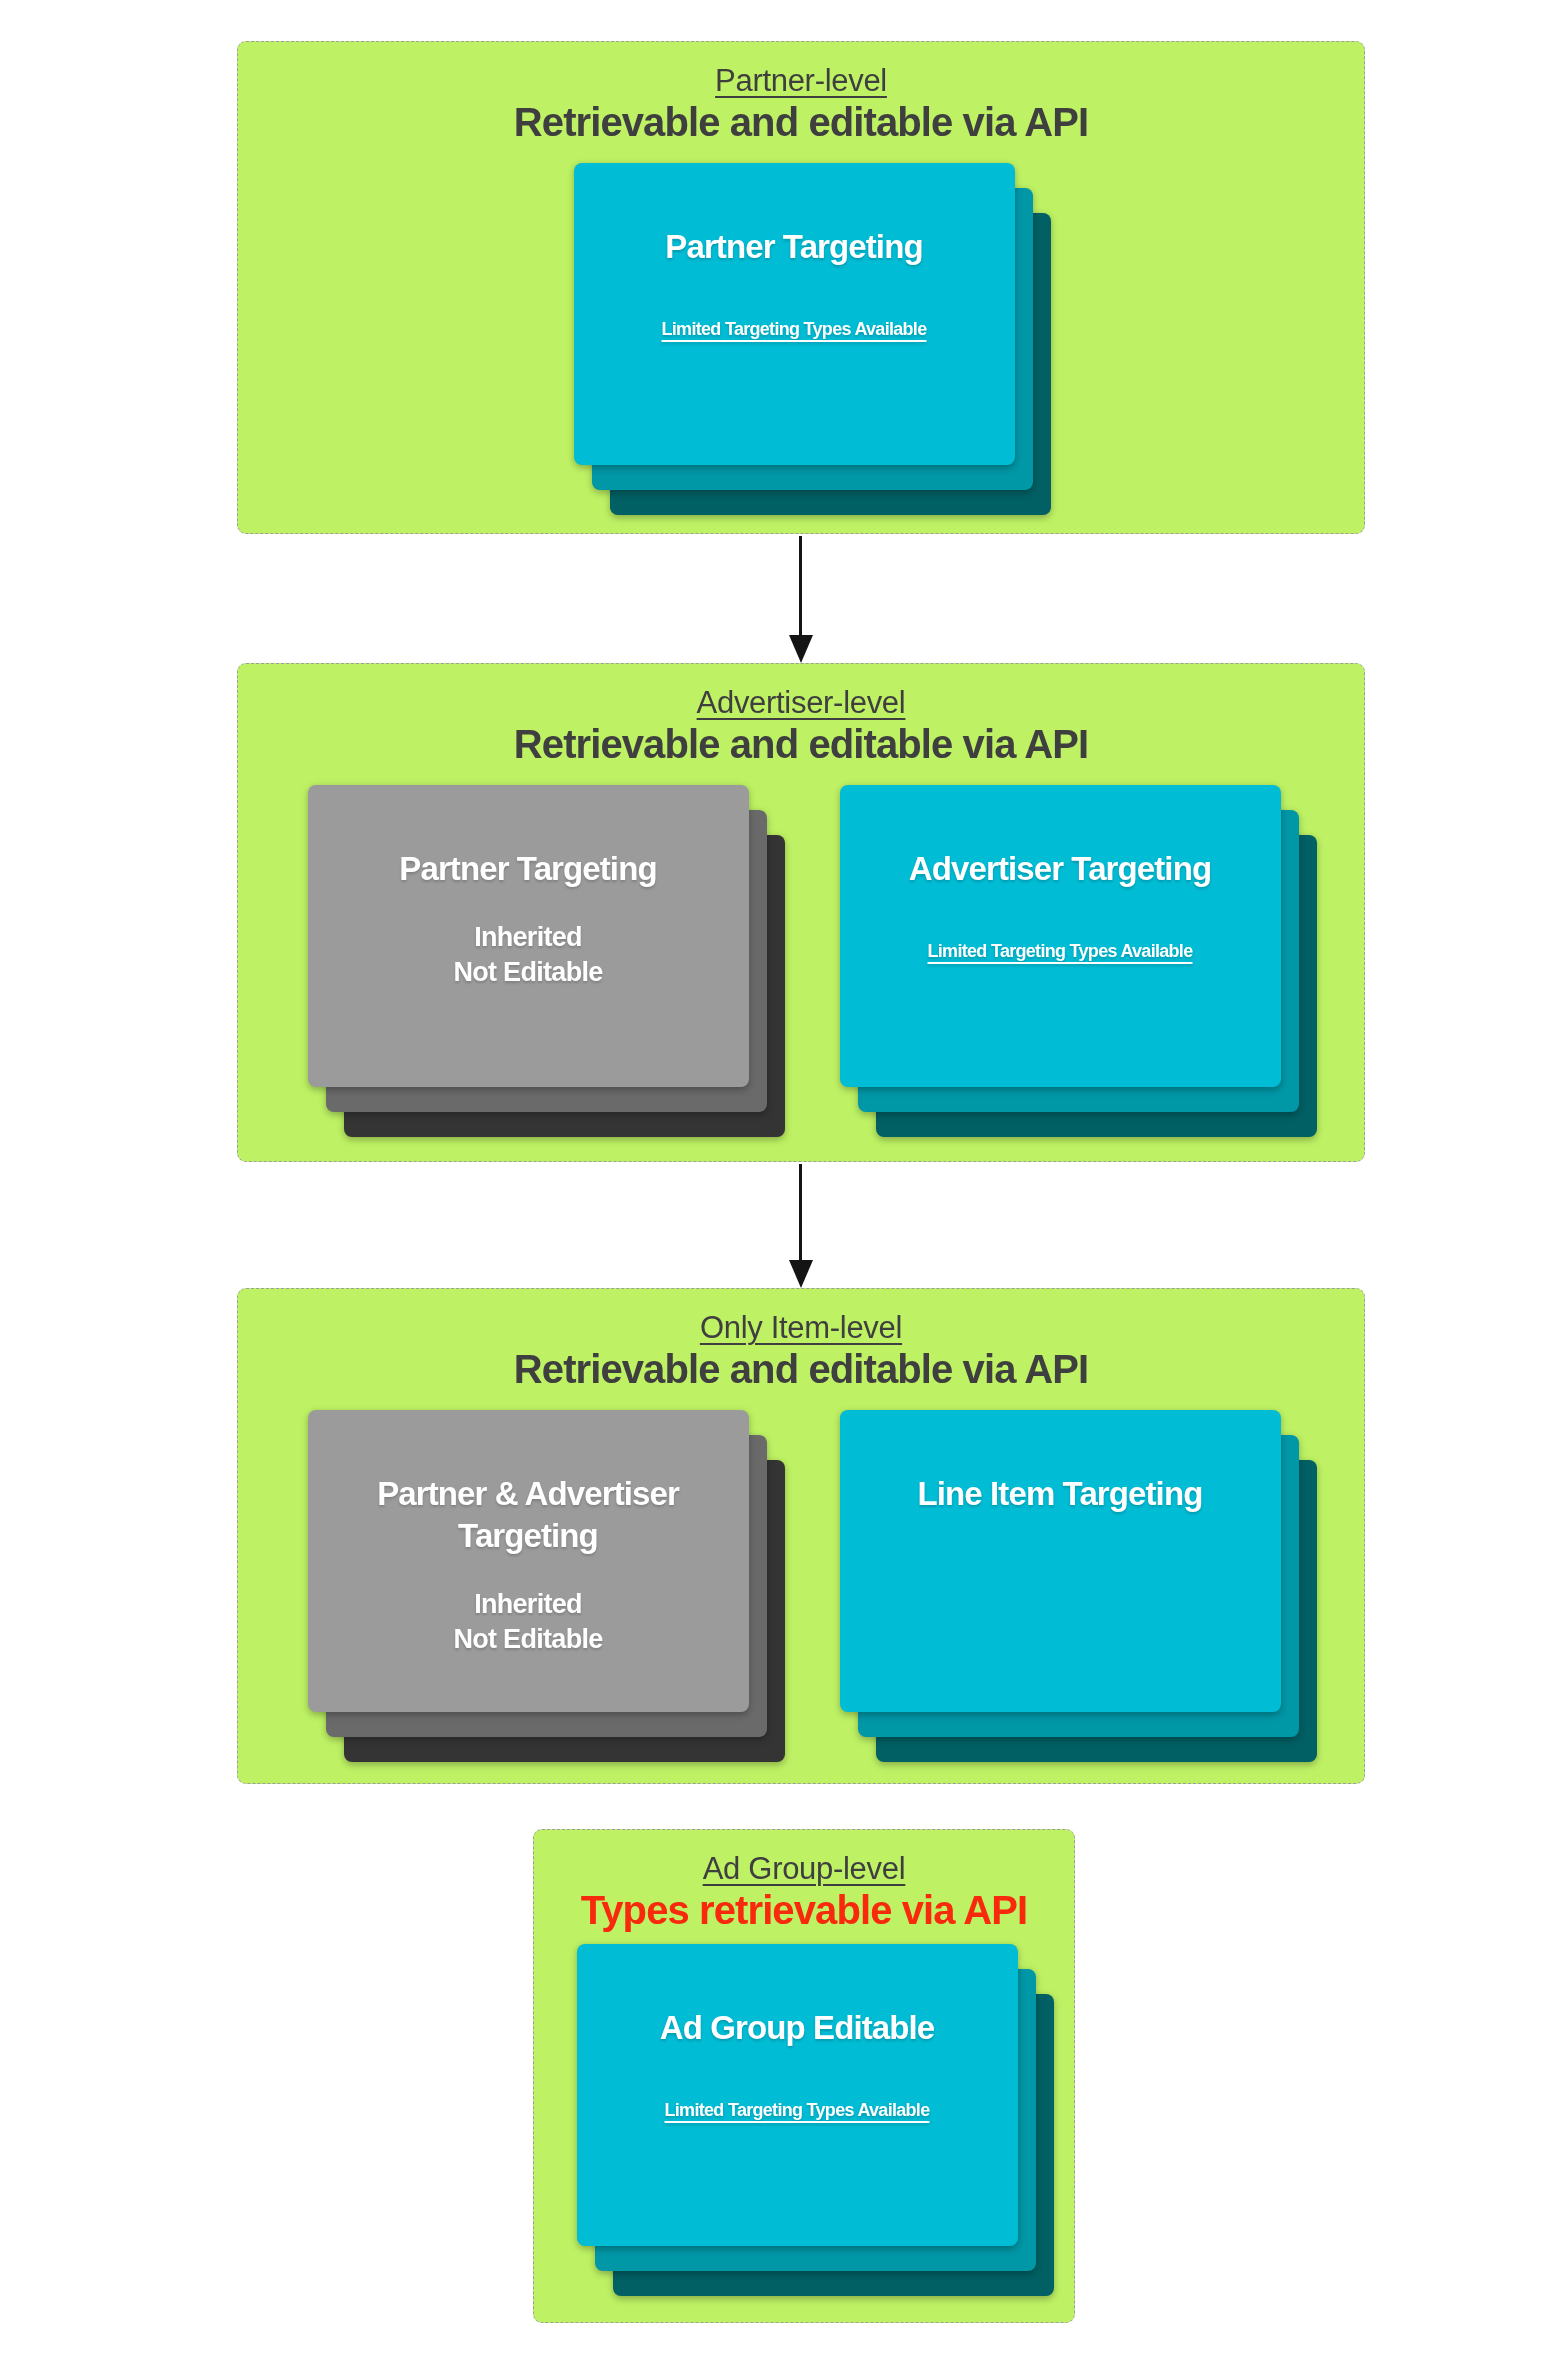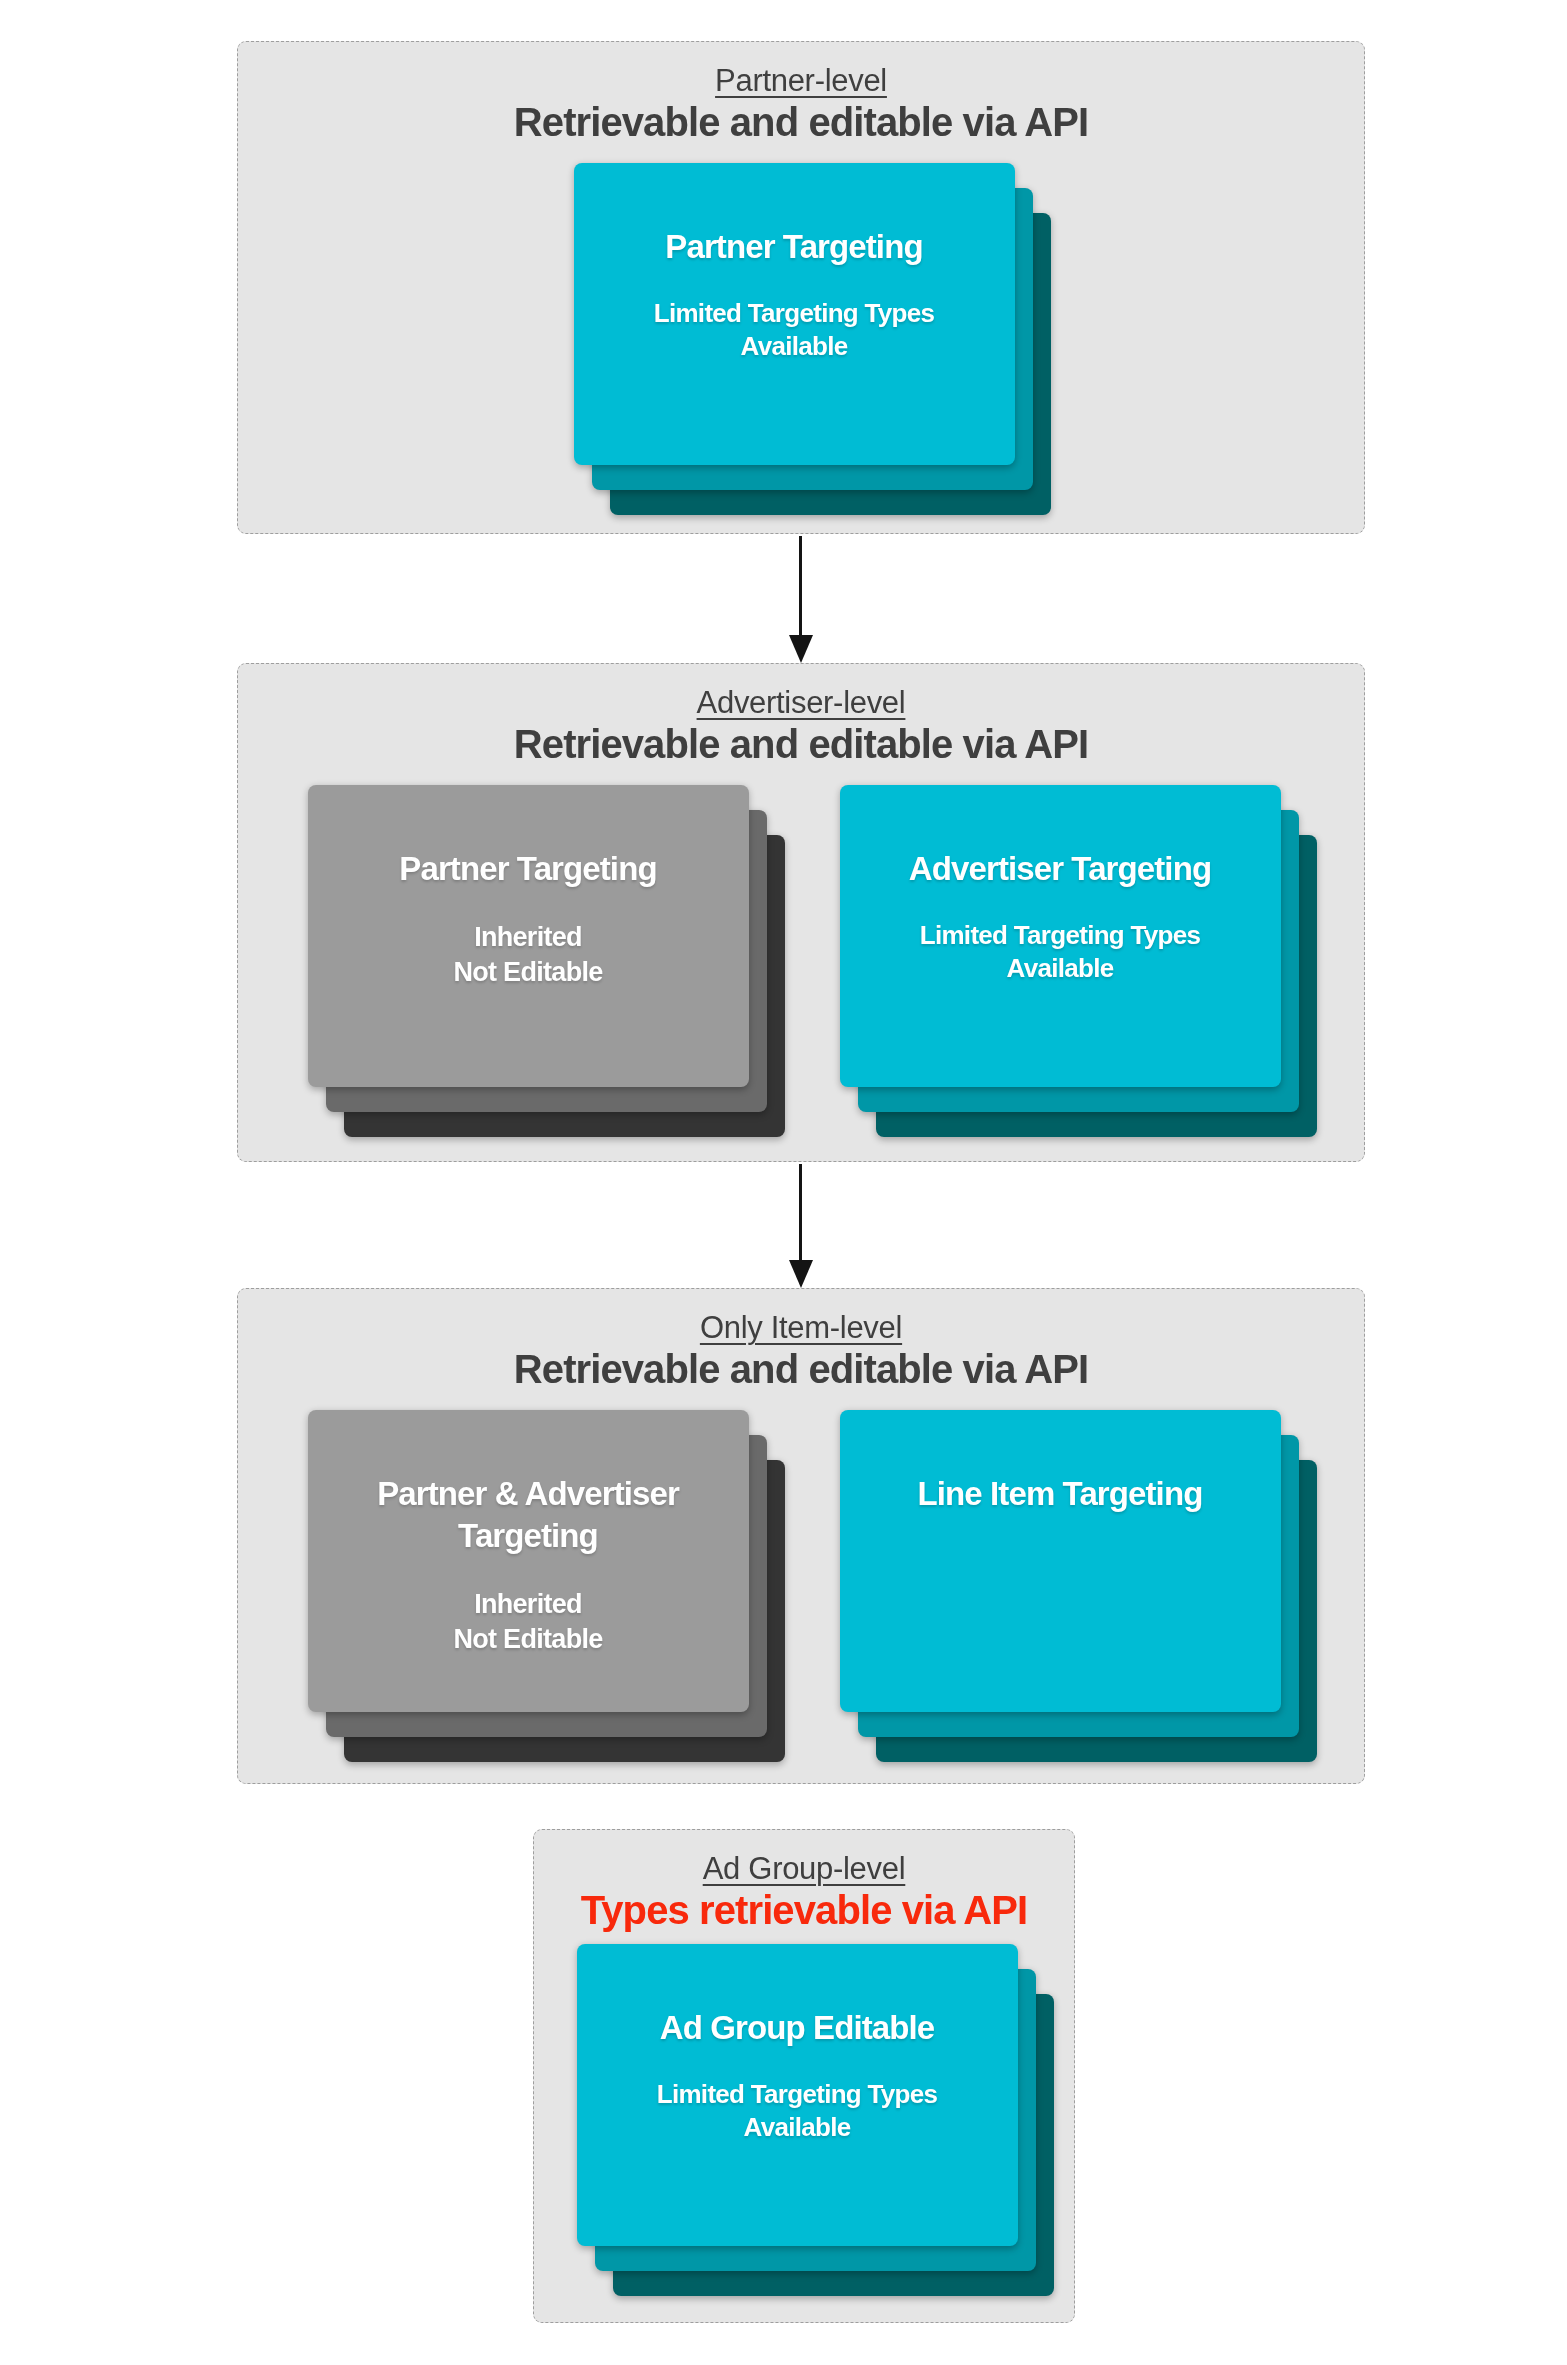--- a/index.html
+++ b/index.html
@@ -11,21 +11,21 @@
   }
   .canvas { position: absolute; inset: 0; }
 
   
   .level {
     position: absolute;
     border: 1.8px dashed #9e9e9e;
     border-radius: 9px;
     display: flex; flex-direction: column; align-items: center;
     padding-top: 18px;
-    background: #e5e5e5;
+    background: #bef264;
   }
   #level-partner    { left: 237px; top: 41px;   width: 1128px; height: 493px; }
   #level-advertiser { left: 237px; top: 663px;  width: 1128px; height: 499px; }
   #level-lineitem   { left: 237px; top: 1288px; width: 1128px; height: 496px; }
   #level-adgroup    { left: 533px; top: 1829px; width: 542px;  height: 494px; }
 
   .level-title {
     font-size: 31px; font-weight: 400; color: #3f3f3f;
     letter-spacing: -0.3px; line-height: 41px;
     text-decoration: underline;
@@ -62,23 +62,24 @@
   .card-stack.inherited .card-layer.front { background: #9b9b9b; }
   .card-stack.inherited .card-layer.mid   { background: #6a6a6a; }
   .card-stack.inherited .card-layer.back  { background: #343434; }
 
   .card-title {
     font-size: 33px; font-weight: 700; color: #ffffff;
     letter-spacing: -0.9px; line-height: 42px; max-width: 384px;
     text-shadow: 0 1.8px 2.7px rgba(0,0,0,0.18);
   }
   .card-note {
-    margin-top: 29px;
-    font-size: 26px; font-weight: 700; color: #ffffff;
+    margin-top: 45px;
+    font-size: 18px; font-weight: 700; color: #ffffff;
     letter-spacing: -0.7px; line-height: 33px; max-width: 357px;
+    text-decoration: underline;
     text-underline-offset: 4.5px; text-decoration-thickness: 1.8px;
     text-shadow: 0 1.8px 2.7px rgba(0,0,0,0.18);
   }
   .card-body {
     margin-top: 30px;
     font-size: 27px; font-weight: 700; color: #ffffff;
     letter-spacing: -0.7px; line-height: 35px;
     text-shadow: 0 1.8px 2.7px rgba(0,0,0,0.18);
   }
 

